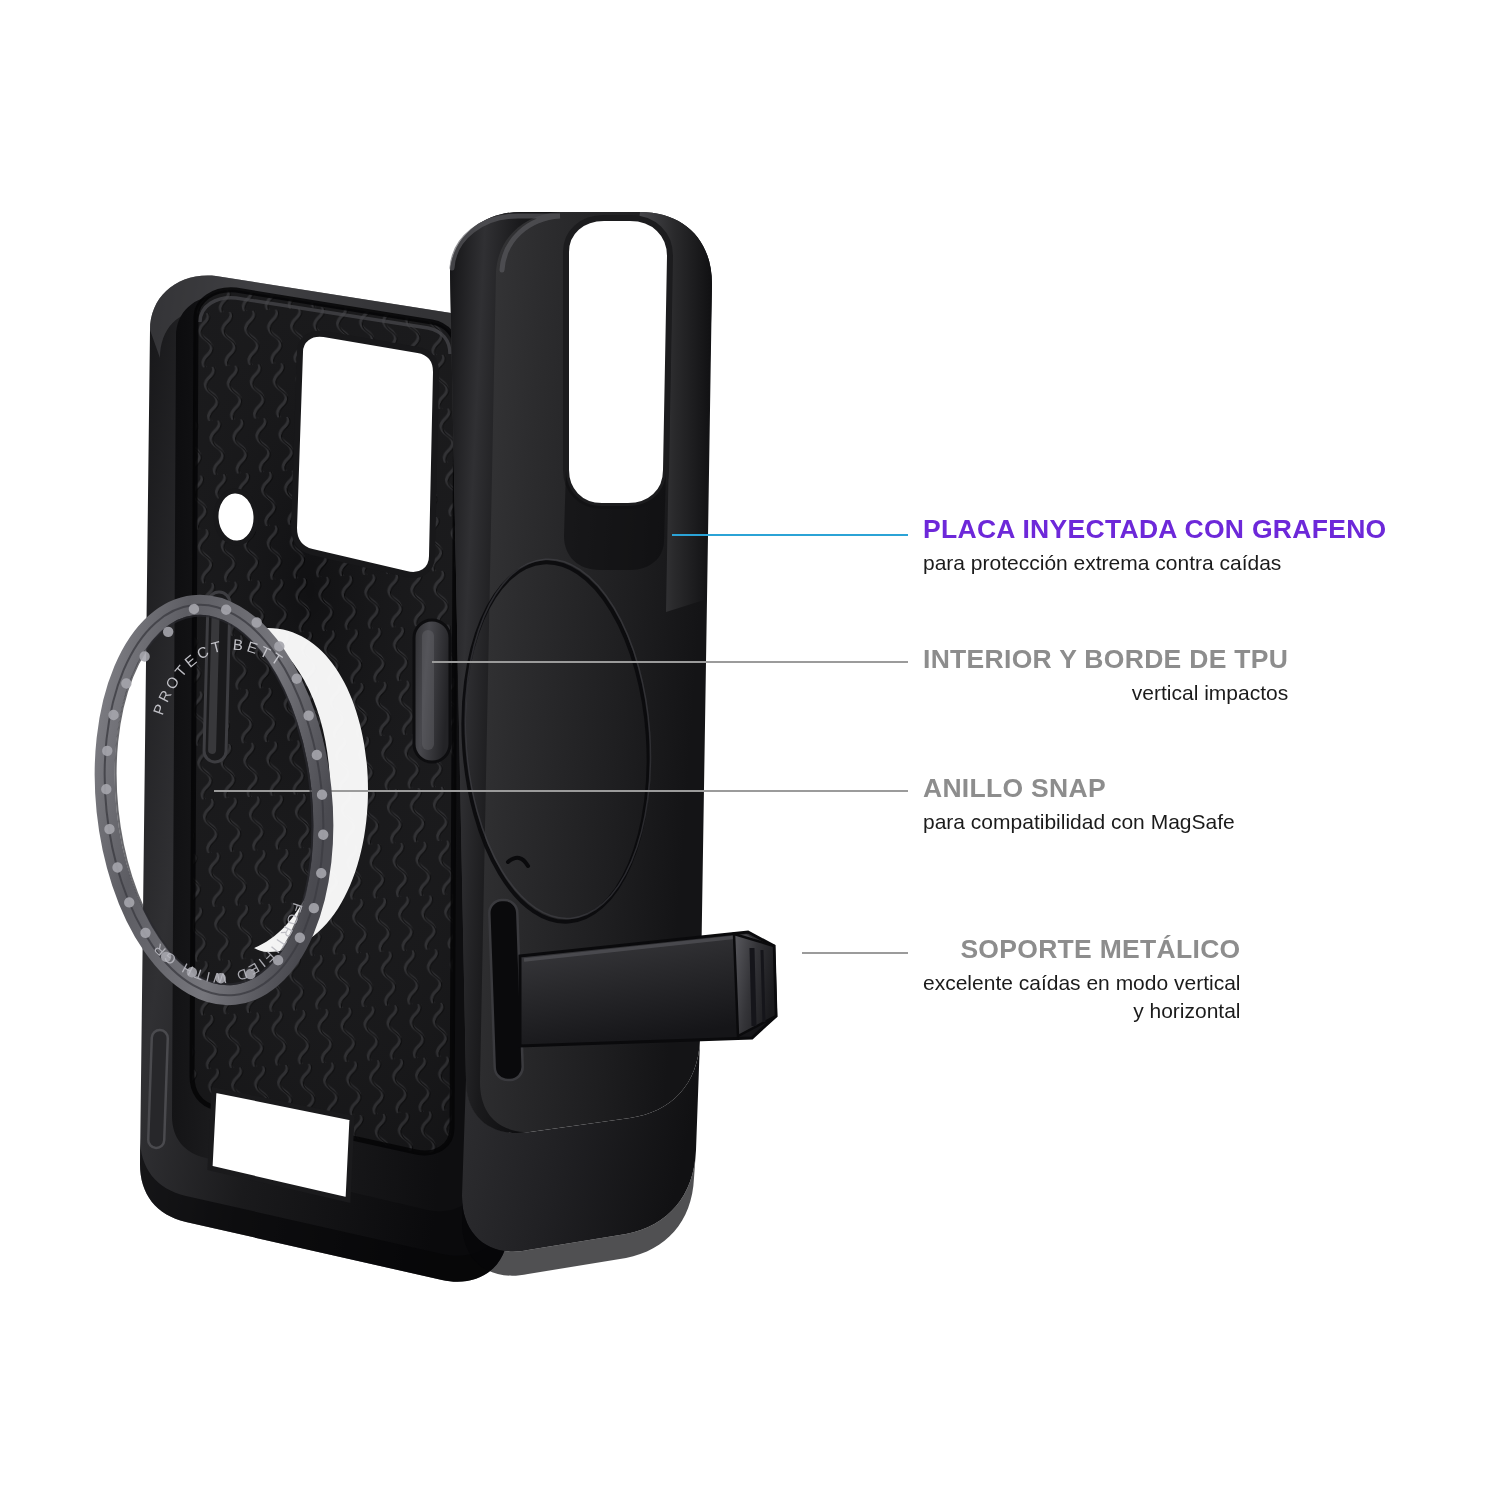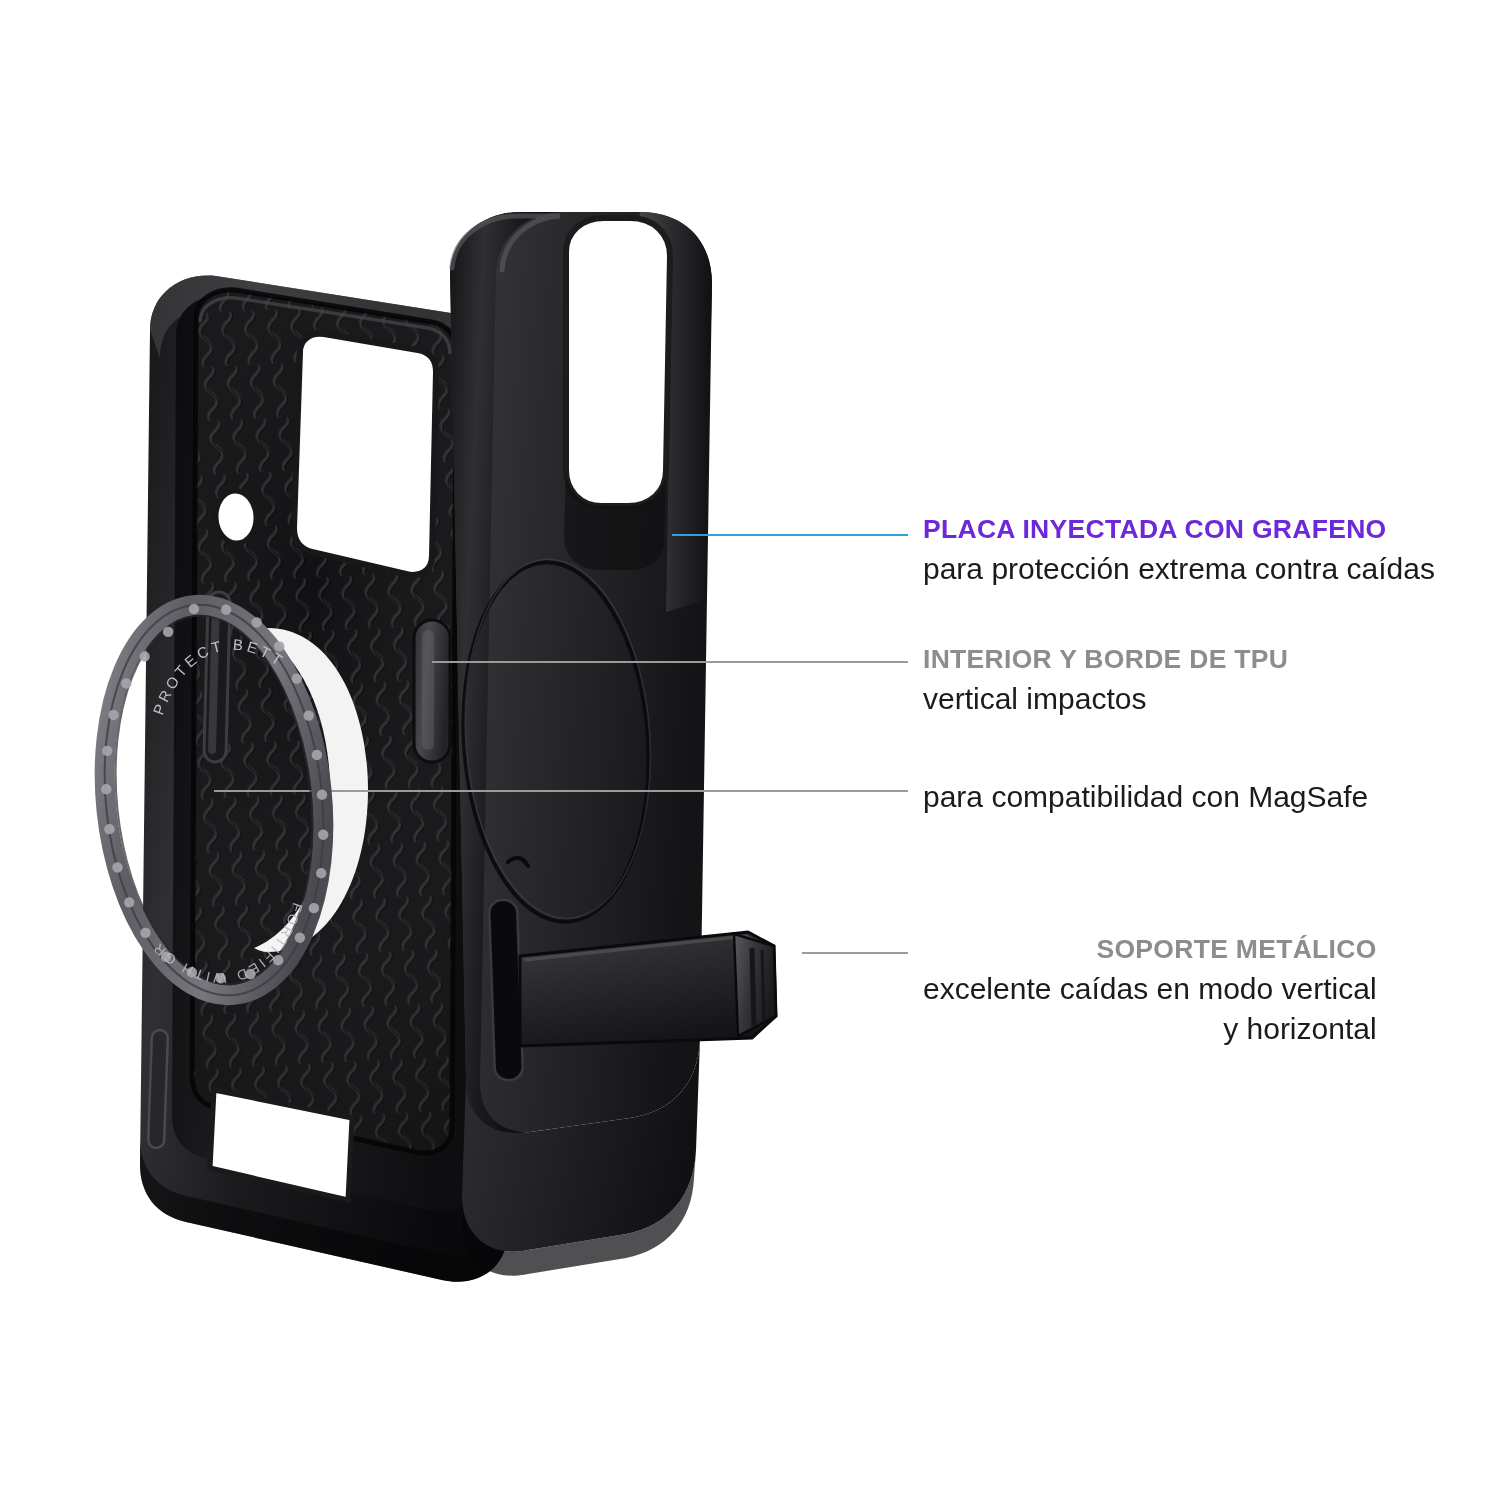--- a/index.html
+++ b/index.html
@@ -52,21 +52,21 @@
     font-size: 26.5px;
     font-weight: bold;
     letter-spacing: 0.3px;
     line-height: 1.16;
     margin: 0;
     white-space: nowrap;
   }
   .callout-heading.accent { color: #6d28d9; }
   .callout-heading.muted  { color: #8d8d8d; }
   .callout-body {
-    font-size: 30px;
+    font-size: 21px;
     font-weight: normal;
     color: #1b1b1b;
     line-height: 1.33;
     margin: 4px 0 0 0;
   }
   .callout-body .line { display: block; white-space: nowrap; }
 
   
   #leader-layer {
     position: absolute;
@@ -430,28 +430,29 @@
 
   <div id="callout-list">
 
     <div class="callout" style="left:923px; top:514px;">
       <p class="callout-heading accent">PLACA INYECTADA CON GRAFENO</p>
       <p class="callout-body">
         <span class="line">para protección extrema contra caídas</span>
       </p>
     </div>
 
-    <div class="callout" style="left:923px; top:644px;">
+    <div class="callout" style="left:923px; top:644px;text-align:right;">
       <p class="callout-heading muted">INTERIOR Y BORDE DE TPU</p>
       <p class="callout-body">
         <span class="line">vertical impactos</span>
       </p>
     </div>
 
     <div class="callout" style="left:923px; top:773px;">
+      <p class="callout-heading muted">ANILLO SNAP</p>
       <p class="callout-body">
         <span class="line">para compatibilidad con MagSafe</span>
       </p>
     </div>
 
     <div class="callout" style="left:923px; top:934px;text-align:right;">
       <p class="callout-heading muted">SOPORTE METÁLICO</p>
       <p class="callout-body">
         <span class="line">excelente caídas en modo vertical</span>
         <span class="line">y horizontal</span>

